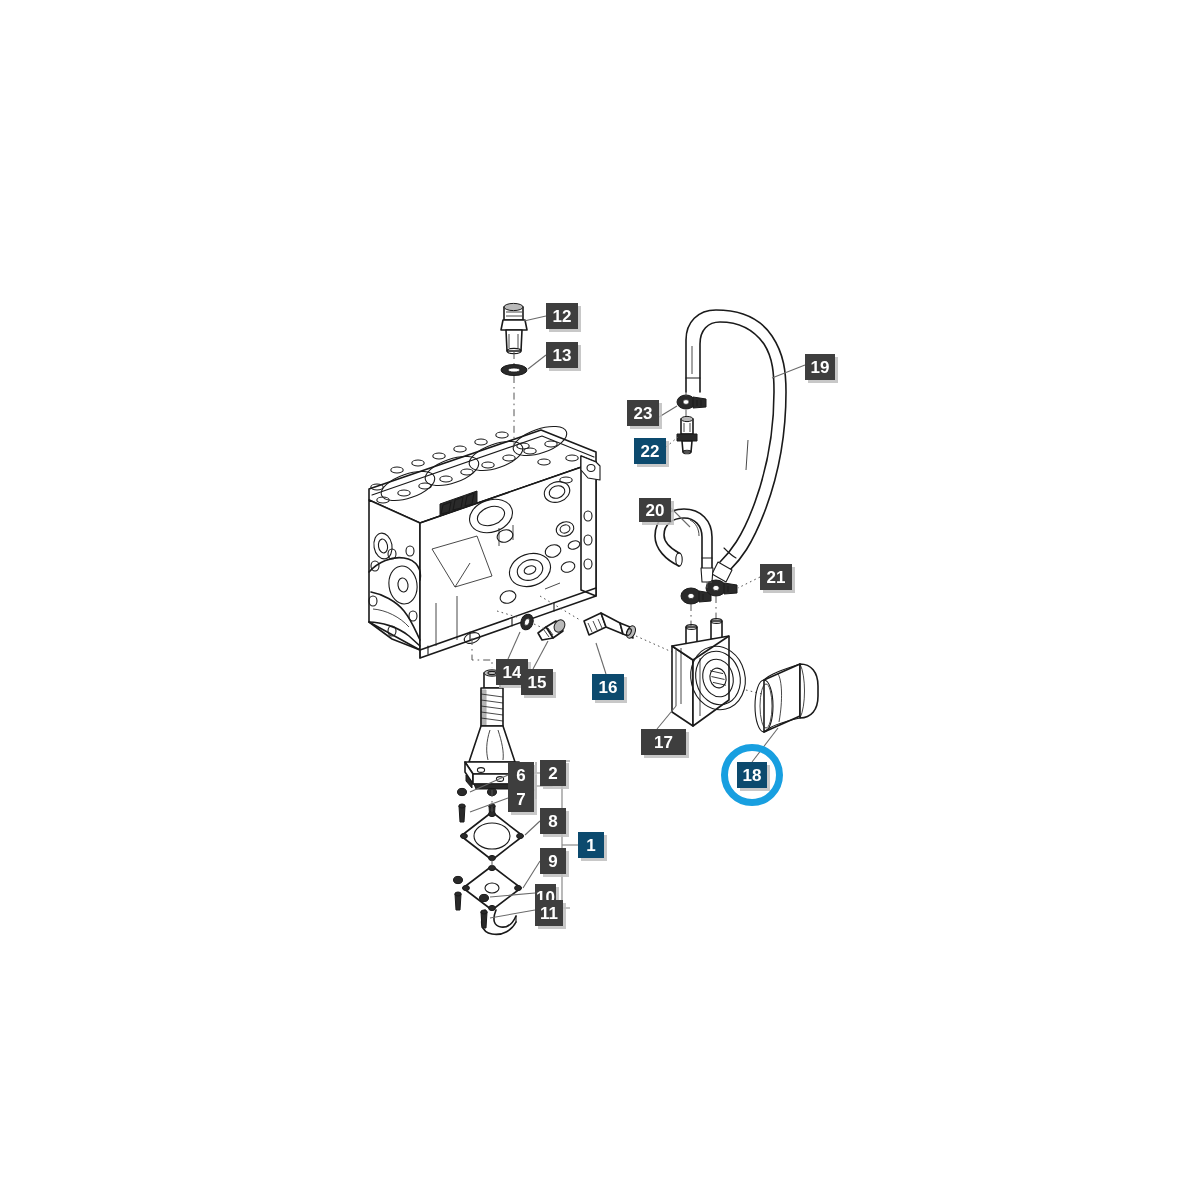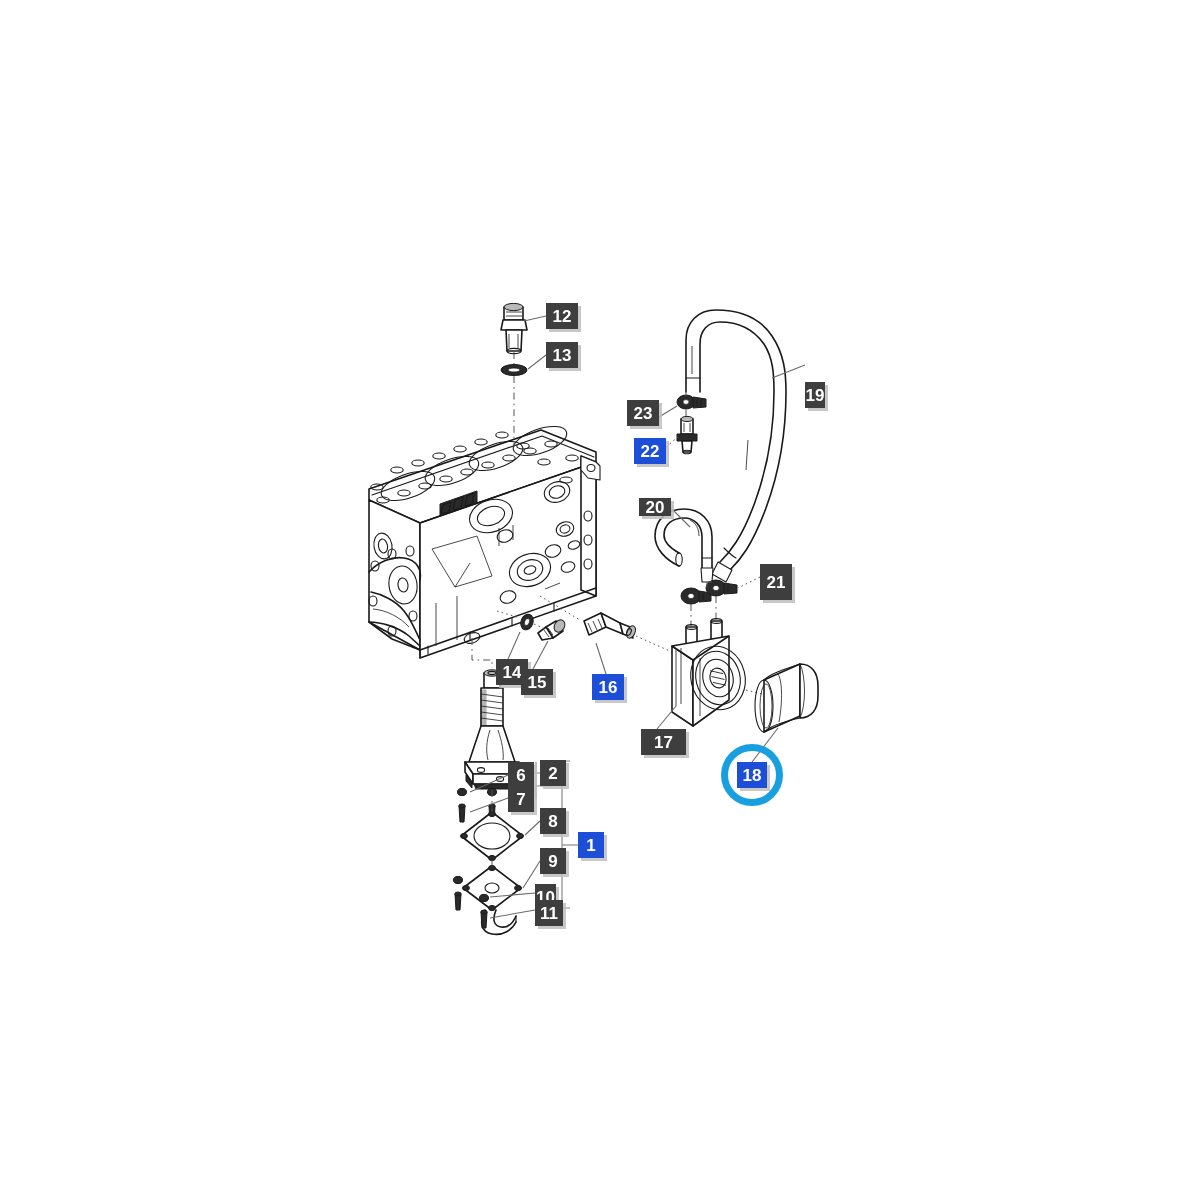--- a/index.html
+++ b/index.html
@@ -5,21 +5,21 @@
 <style>
   html,body{margin:0;padding:0;background:#ffffff;}
   body{width:1200px;height:1200px;overflow:hidden;font-family:"Liberation Sans",sans-serif;}
   #diagram-root{position:relative;width:1200px;height:1200px;background:#ffffff;}
   #art{position:absolute;left:0;top:0;width:1200px;height:1200px;}
   .callout{position:absolute;box-sizing:border-box;display:flex;align-items:center;justify-content:center;
            font-family:"Liberation Sans",sans-serif;font-weight:700;font-size:17px;line-height:1;
            color:#ffffff;letter-spacing:0px;
            box-shadow:3px 3px 0 rgba(190,190,190,0.85);}
   .callout.dark{background:#3e3e3e;}
-  .callout.cyan{background:#1d4ed8;color:#ffffff;}
+  .callout.cyan{background:#0c4a6e;color:#ffffff;}
   .ring{position:absolute;box-sizing:border-box;border-radius:50%;border:7px solid #189fe0;background:transparent;}
 </style>
 </head>
 <body>
 
 <div id="diagram-root">
 
   <svg id="art" viewBox="0 0 1200 1200" xmlns="http://www.w3.org/2000/svg">
     <defs>
       <style>
@@ -416,20 +416,20 @@
       <div class="callout dark" style="left: 535px; top: 884px; width: 21px; height: 26px;">10</div>
       <div class="callout dark" style="left: 535px; top: 900px; width: 28px; height: 26px;">11</div>
       <div class="callout dark" style="left: 546px; top: 303px; width: 32px; height: 26px;">12</div>
       <div class="callout dark" style="left: 546px; top: 342px; width: 32px; height: 26px;">13</div>
       <div class="callout dark" style="left: 496px; top: 659px; width: 32px; height: 26px;">14</div>
       <div class="callout dark" style="left: 521px; top: 669px; width: 32px; height: 26px;">15</div>
       <div class="callout cyan" style="left: 592px; top: 674px; width: 32px; height: 26px;">16</div>
       <div class="callout dark" style="left: 641px; top: 729px; width: 45px; height: 26px;">17</div>
       <div class="ring" style="left: 721px; top: 744px; width: 62px; height: 62px; border-color: rgb(24, 159, 224);"></div>
       <div class="callout cyan" style="left: 737px; top: 762px; width: 30px; height: 26px;">18</div>
-      <div class="callout dark" style="left: 805px; top: 354px; width: 20px; height: 26px; margin-top: 28px;">19</div>
-      <div class="callout dark" style="left: 639px; top: 498px; width: 32px; height: 18px;">20</div>
-      <div class="callout dark" style="left: 760px; top: 564px; width: 32px; height: 36px; text-align: right;">21</div>
+      <div class="callout dark" style="left: 805px; top: 354px; width: 30px; height: 26px;">19</div>
+      <div class="callout dark" style="left: 639px; top: 498px; width: 32px; height: 24px;">20</div>
+      <div class="callout dark" style="left: 760px; top: 564px; width: 32px; height: 26px; text-align: right;">21</div>
       <div class="callout cyan" style="left: 634px; top: 438px; width: 32px; height: 26px;">22</div>
       <div class="callout dark" style="left: 627px; top: 400px; width: 32px; height: 26px;">23</div>
     </div>
 
 </div>
 
 </body></html>

